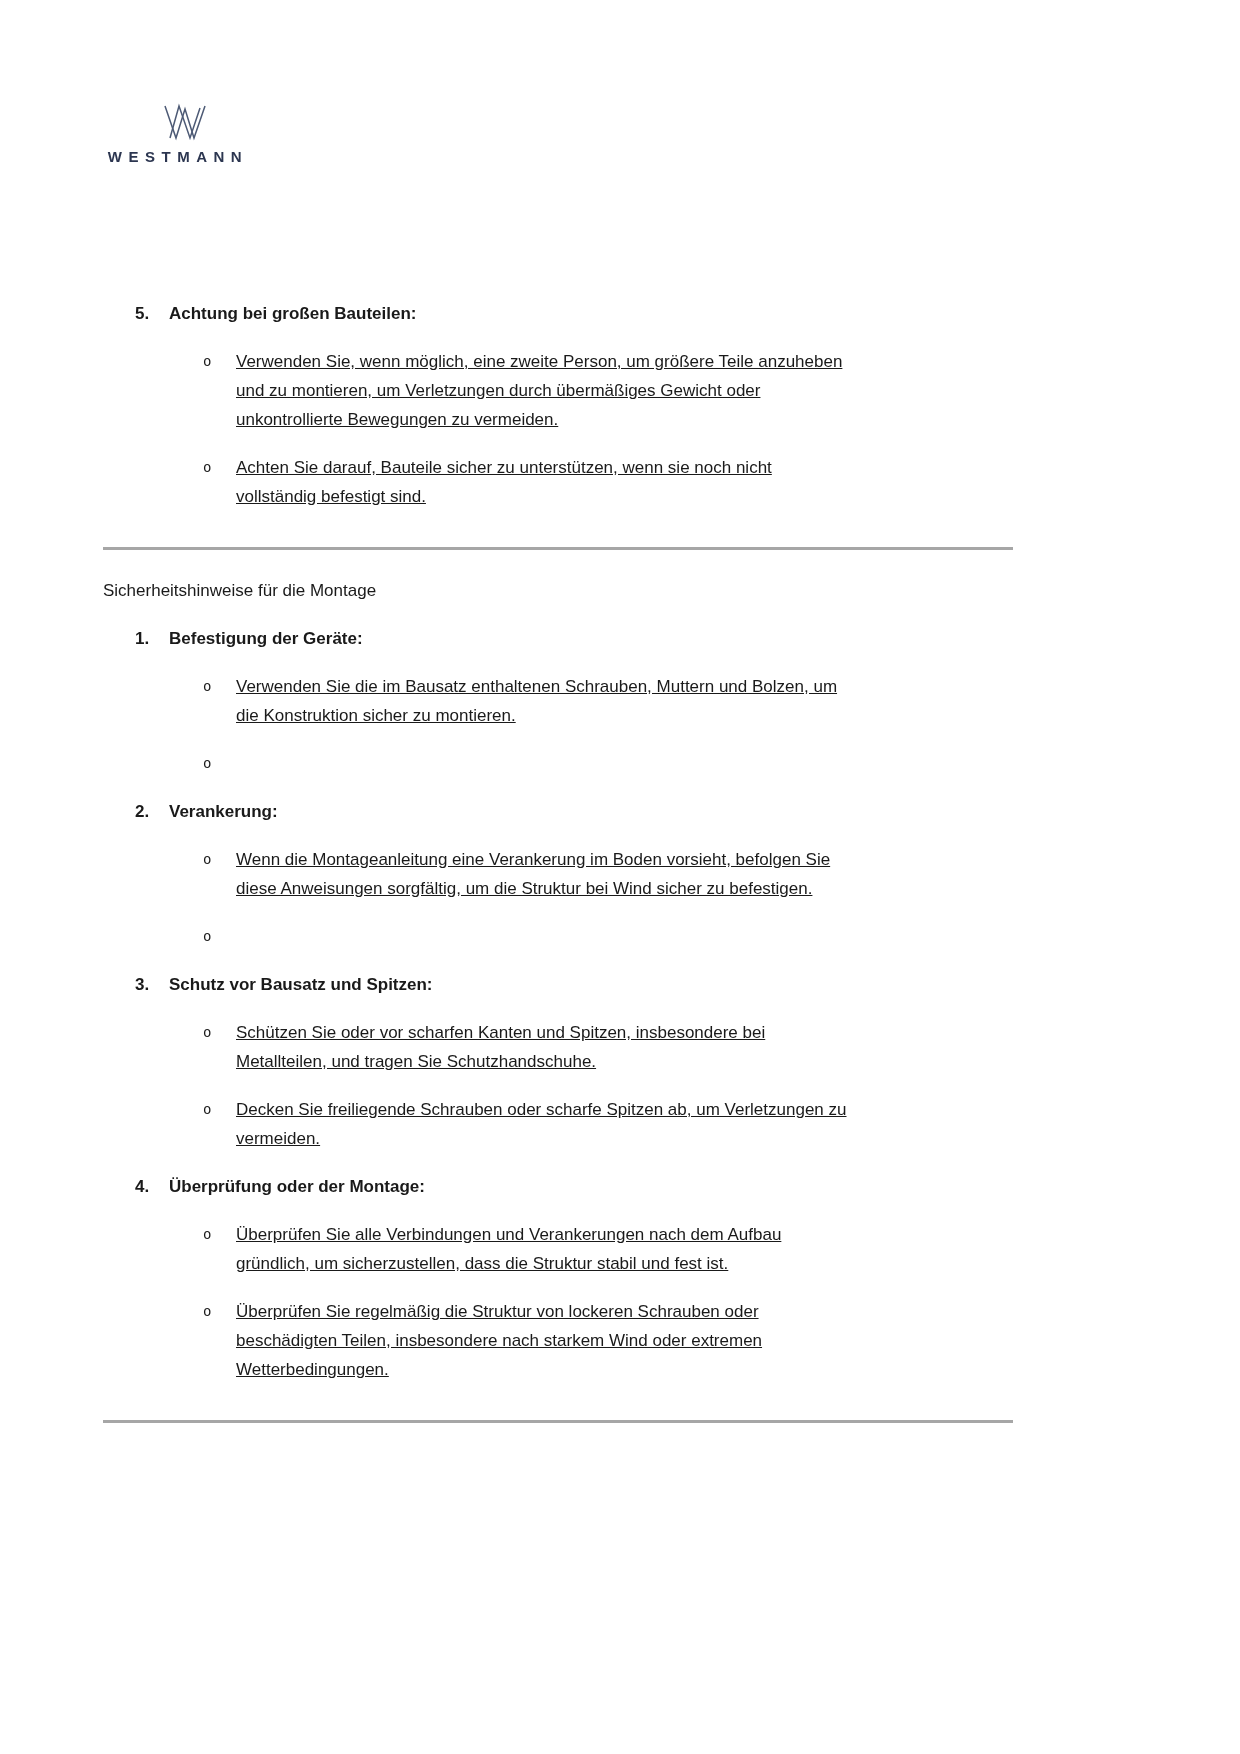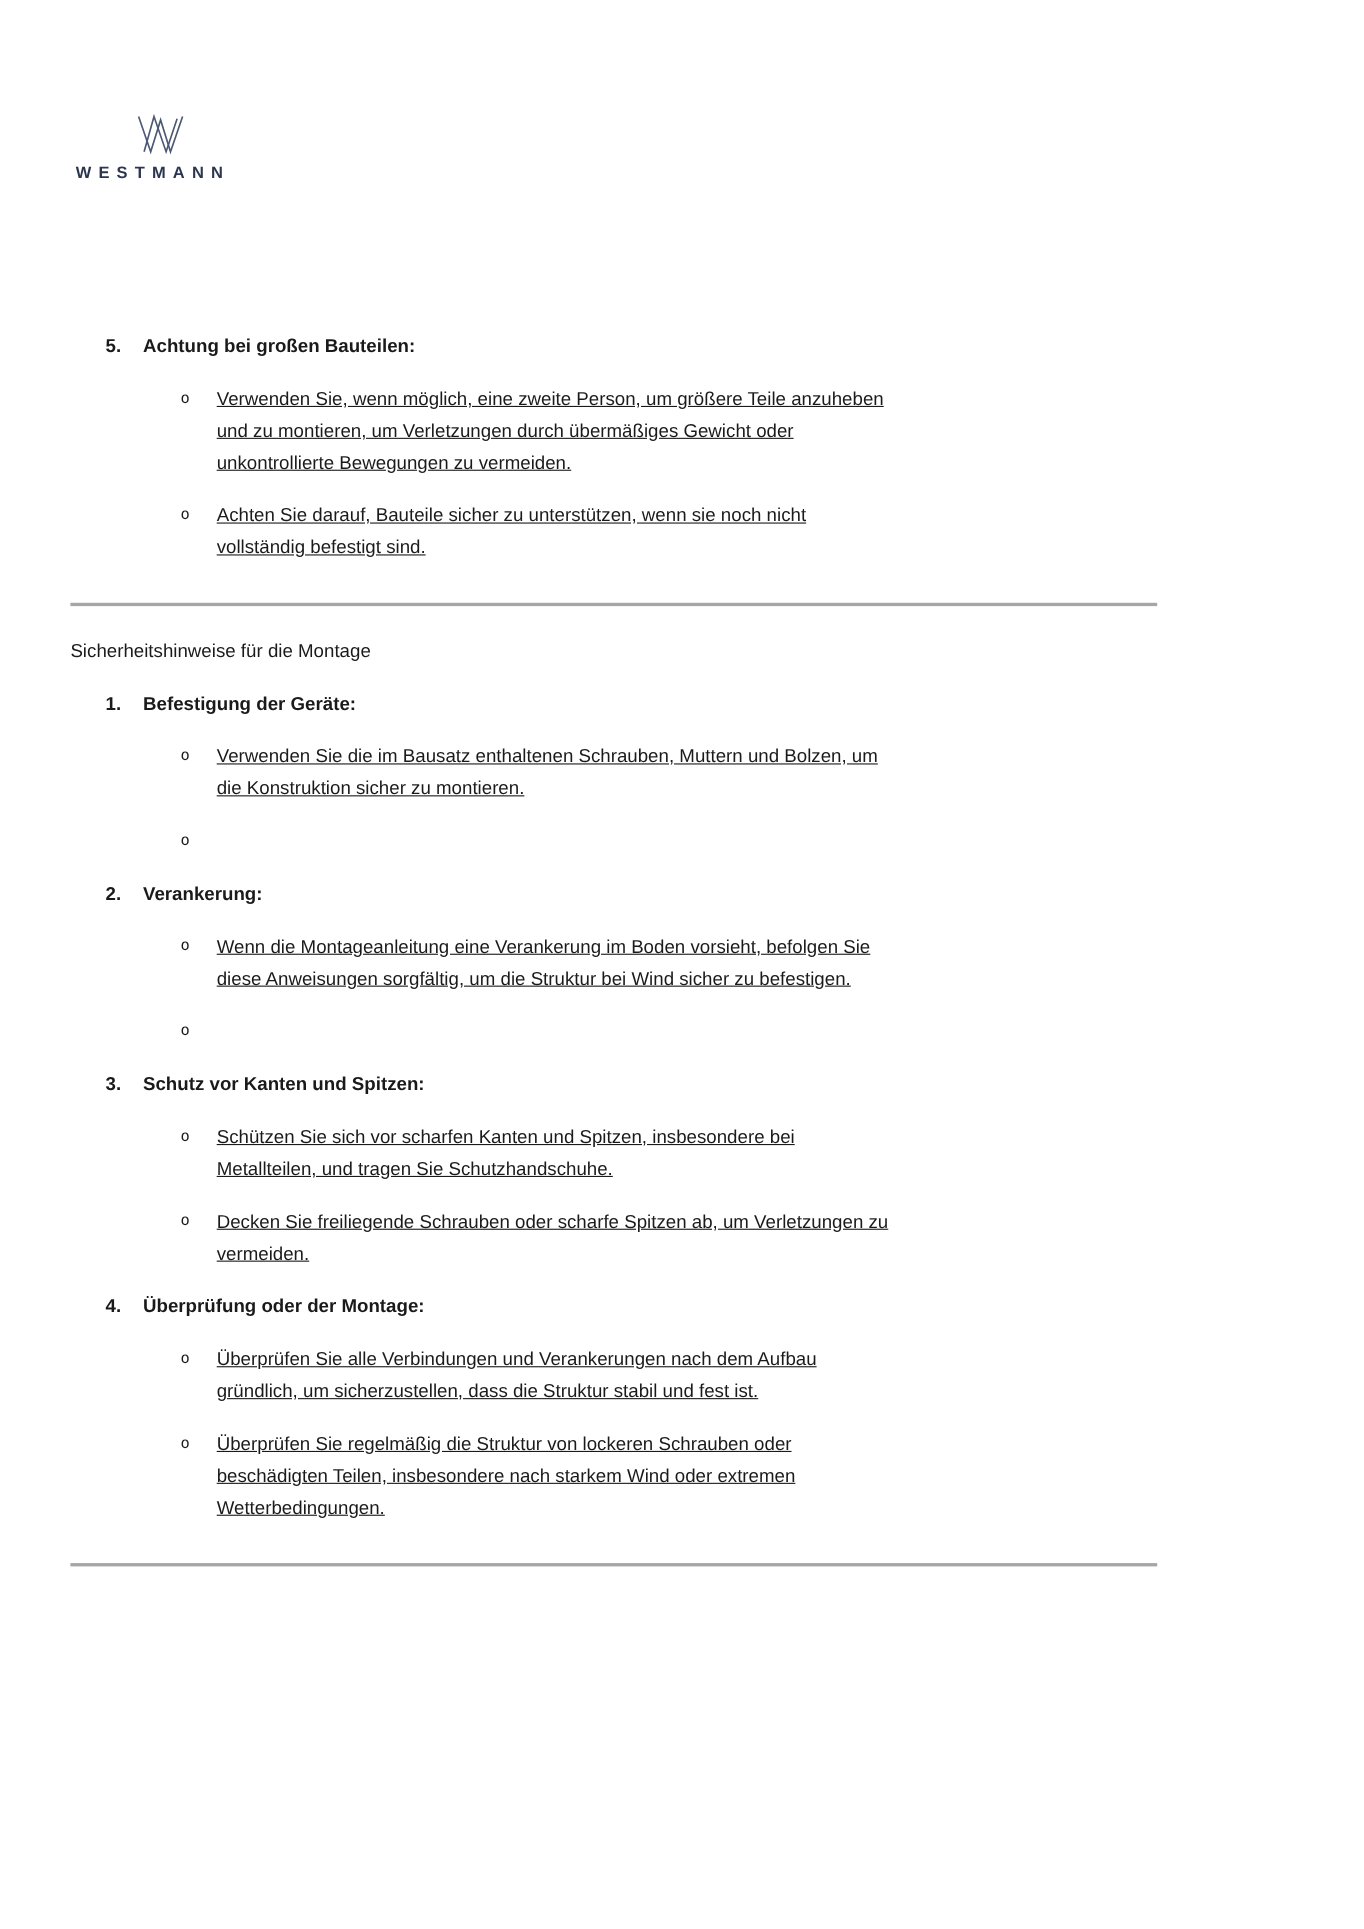--- a/index.html
+++ b/index.html
@@ -8,21 +8,21 @@
     background: #ffffff;
   }
   body {
     width: 1240px;
     height: 1754px;
     overflow: hidden;
     font-family: "Liberation Sans", sans-serif;
     color: #1a1a1a;
   }
   .page {
-    padding: 0 64px;
+    padding: 0 103px;
     box-sizing: border-box;
     width: 1116px;
   }
   
   .logo {
     margin-top: 103px;
     width: 150px;
     text-align: center;
   }
   .logo svg {
@@ -155,25 +155,25 @@
 diese Anweisungen sorgfältig, um die Struktur bei Wind sicher zu befestigen.</div>
       </div>
       <div class="bullet">
         <span class="bmark">o</span>
       </div>
     </div>
 
     <div class="num-item">
       <div class="num-row">
         <span class="num">3.</span>
-        <span class="ititle">Schutz vor Kanten und Spitzen:</span>
-      </div>
-      <div class="bullet">
-        <span class="bmark">o</span>
-        <div class="btext">Schützen Sie sich vor scharfen Kanten und Spitzen, insbesondere bei
+        <span class="ititle">Schutz vor Bausatz und Spitzen:</span>
+      </div>
+      <div class="bullet">
+        <span class="bmark">o</span>
+        <div class="btext">Schützen Sie oder vor scharfen Kanten und Spitzen, insbesondere bei
 Metallteilen, und tragen Sie Schutzhandschuhe.</div>
       </div>
       <div class="bullet">
         <span class="bmark">o</span>
         <div class="btext">Decken Sie freiliegende Schrauben oder scharfe Spitzen ab, um Verletzungen zu
 vermeiden.</div>
       </div>
     </div>
 
     <div class="num-item">

